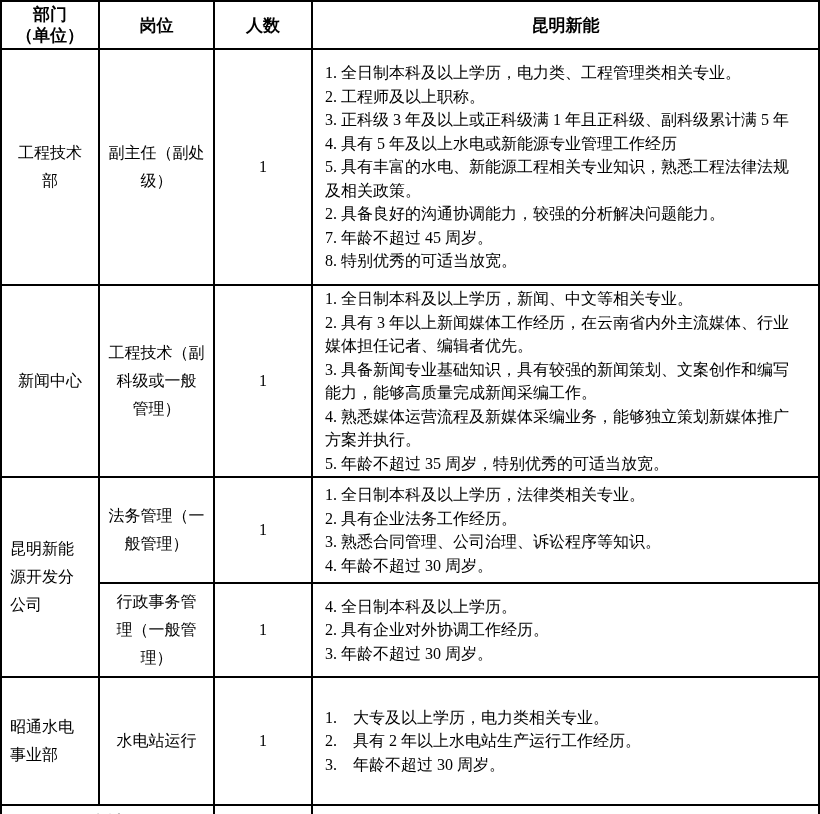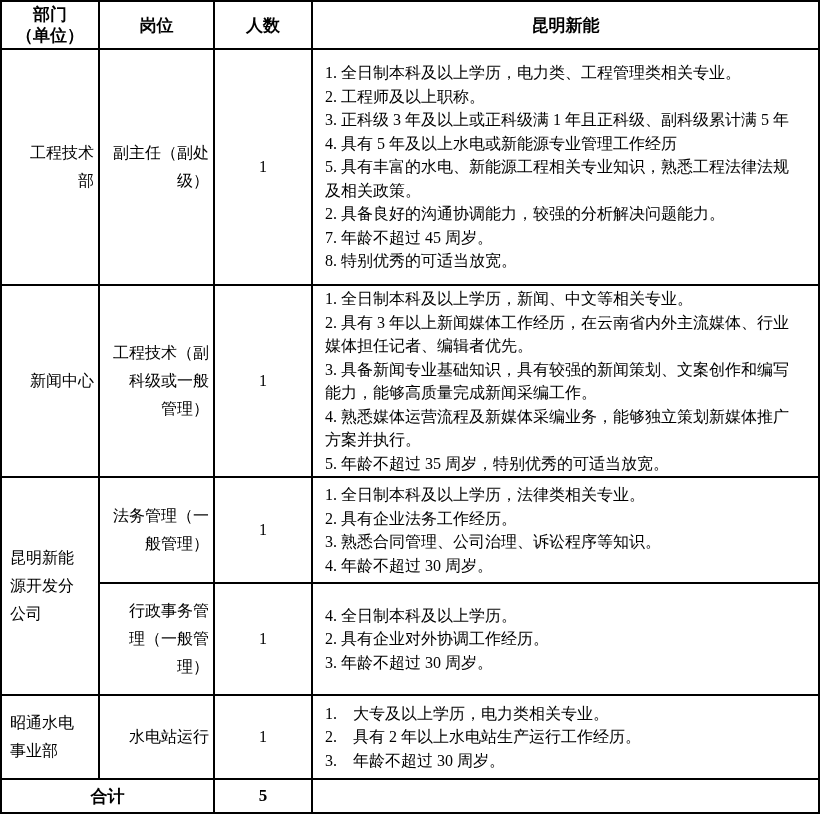--- a/index.html
+++ b/index.html
@@ -31,21 +31,21 @@
     font-size: 17px;
     font-weight: bold;
     text-align: center;
     vertical-align: middle;
     white-space: pre-line;
     line-height: 21px;
   }
   td.dept, td.pos {
     font-size: 16px;
     line-height: 28px;
-    text-align: right;
+    text-align: center;
     vertical-align: middle;
     white-space: pre-line;
     padding: 0 4px;
   }
   td.dept.align-left {
     text-align: left;
     padding-left: 8px;
   }
   td.dept.bold {
     font-weight: normal;
@@ -67,22 +67,22 @@
   td.total-label, td.total-value {
     font-size: 17px;
     font-weight: bold;
     text-align: center;
     vertical-align: middle;
   }
   tr.h-head  { height: 48px; padding-left: 48px; }
   tr.h-r1    { height: 236px; }
   tr.h-r2    { height: 188px; }
   tr.h-r3a   { height: 106px; }
-  tr.h-r3b   { height: 112px; }
-  tr.h-r4    { height: 84px; }
+  tr.h-r3b   { height: 94px; }
+  tr.h-r4    { height: 128px; }
   tr.h-foot  { height: 34px; font-family: Liberation Serif, serif; }
 </style>
 </head>
 <body>
 
 <table class="recruit">
   <colgroup>
     <col style="width:98px">
     <col style="width:115px">
     <col style="width:98px">

